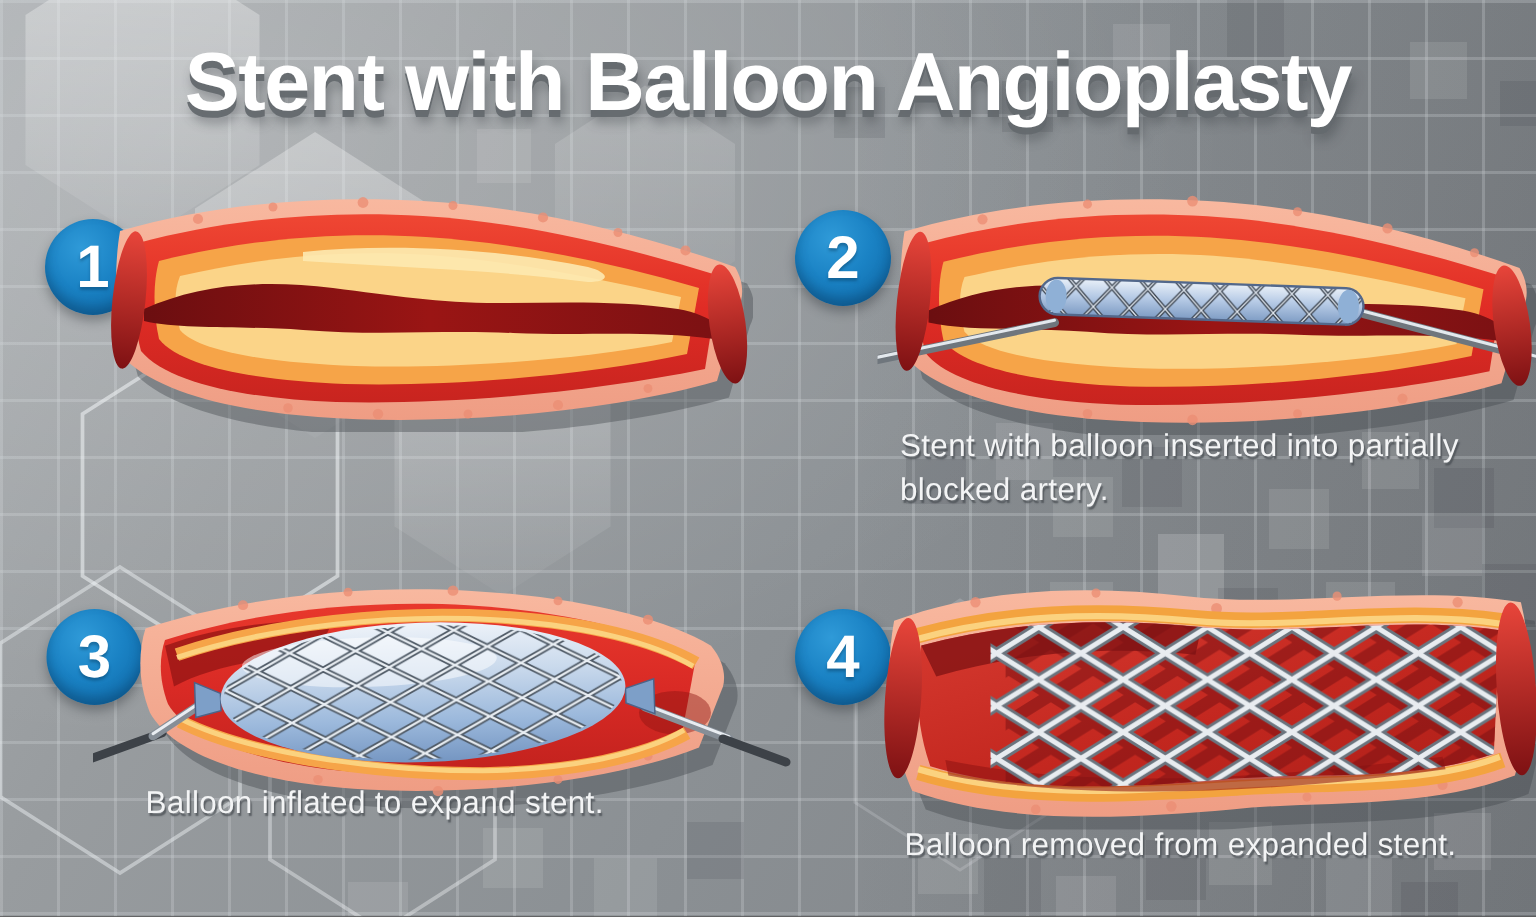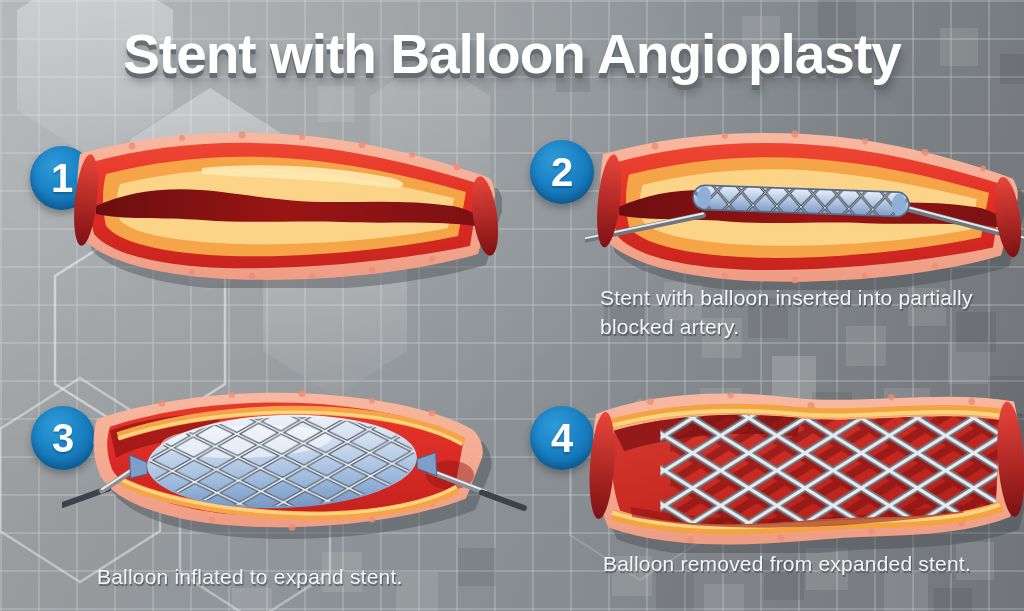--- a/index.html
+++ b/index.html
@@ -350,16 +350,16 @@
     <g clip-path="url(#a4-clip)">
       <rect x="82" y="18" width="370" height="135" fill="url(#m4d)" opacity=".55" transform="translate(8,10)"></rect>
       <rect x="80" y="14" width="372" height="142" fill="url(#m4)"></rect>
     </g>
     <ellipse cx="22" cy="80" rx="12" ry="52" transform="rotate(4 22 80)" fill="url(#a4-cap)"></ellipse>
     <ellipse cx="429" cy="74" rx="13" ry="56" transform="rotate(-4 429 74)" fill="url(#a4-cap)"></ellipse>
   </svg>
 
   <div class="caption" style="left:600px;top:284px;width:480px">Stent with balloon inserted into partially
 blocked artery.</div>
-  <div class="caption" style="left:97px;top:563px;width:480px">Balloon inflated to expand stent.</div>
+  <div class="caption" style="left:97px;top:522px;width:480px">Balloon inflated to expand stent.</div>
   <div class="caption" style="left:603px;top:550px;width:440px">Balloon removed from expanded stent.</div>
 
 </div>
 
 </body></html>

